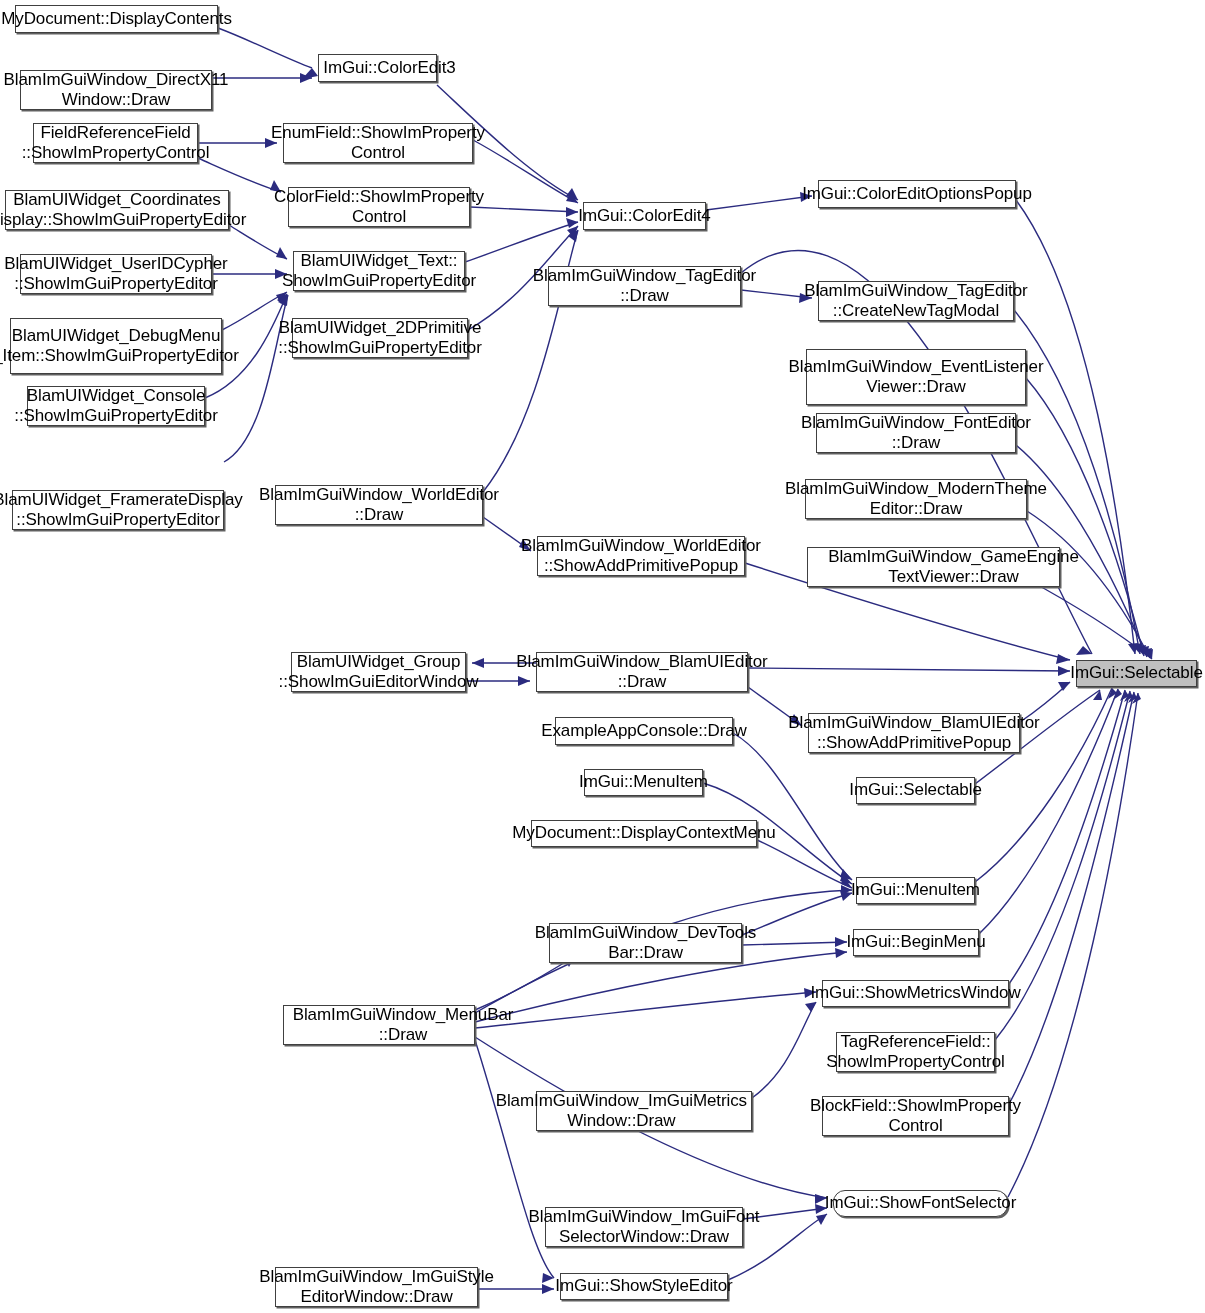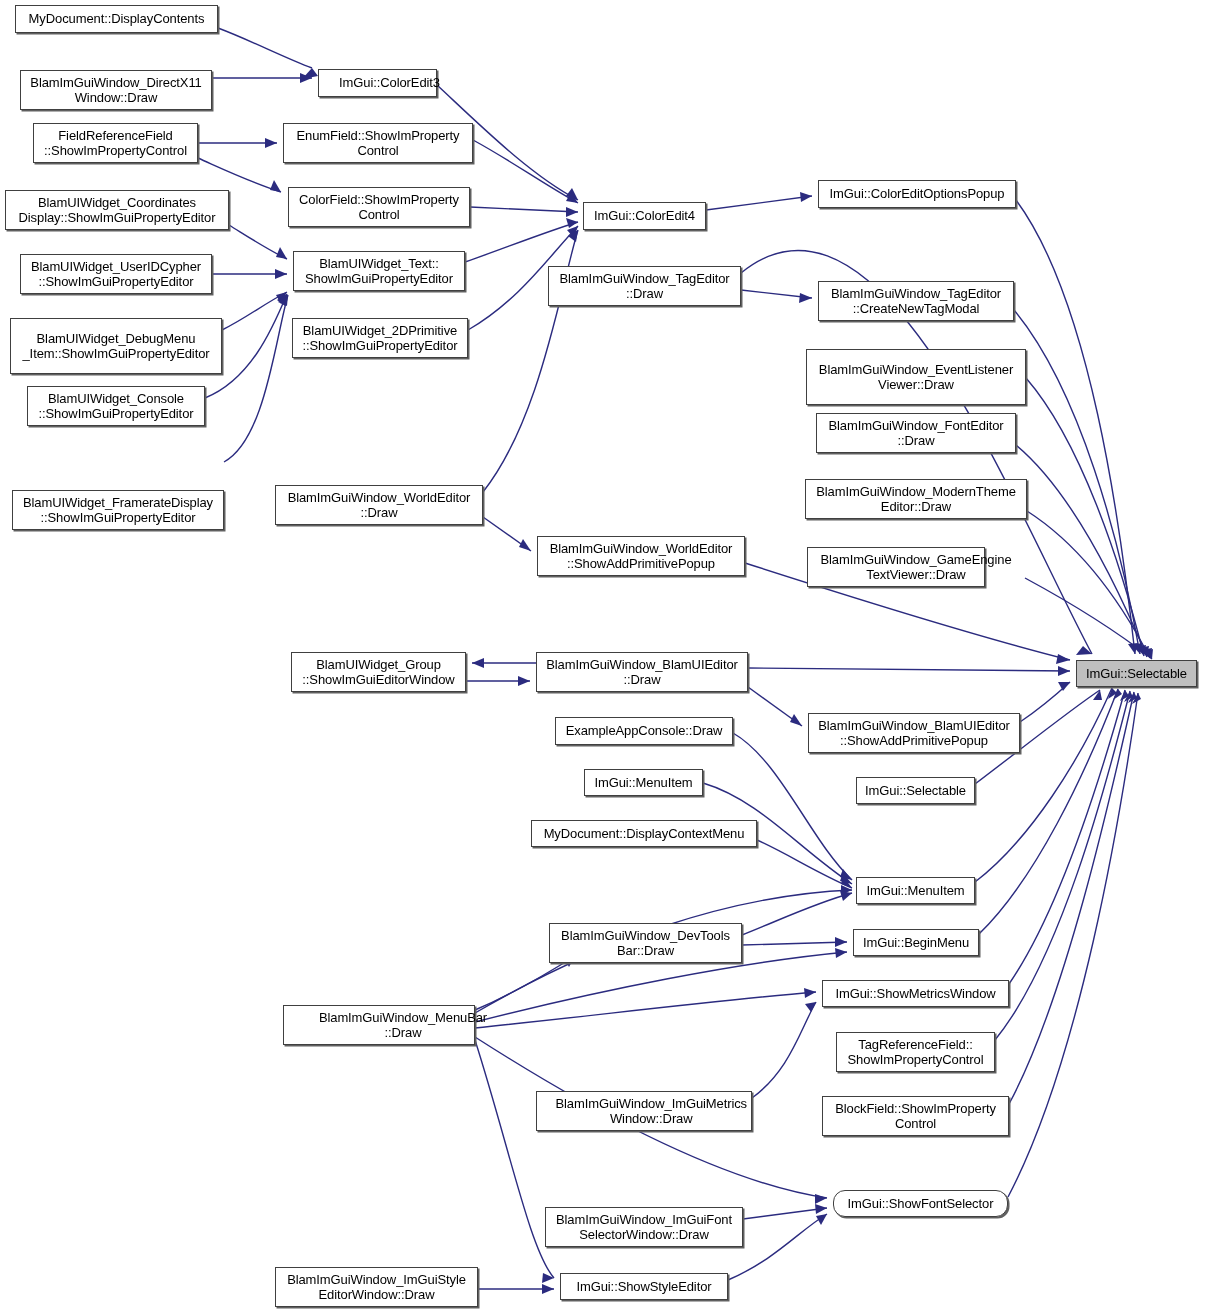--- a/index.html
+++ b/index.html
@@ -5,21 +5,21 @@
 <style>
   html,body{margin:0;padding:0;background:#ffffff;}
   body{font-family:"Liberation Sans",sans-serif;}
   #graph-root{position:relative;width:1205px;height:1313px;background:#ffffff;overflow:hidden;}
   svg.graph{position:absolute;left:0;top:0;width:1205px;height:1313px;}
   .edge{fill:none;stroke:#2b2b7f;stroke-width:1.4;}
   .arrow{fill:#2b2b7f;stroke:none;}
   .node-box{position:absolute;box-sizing:border-box;background:#ffffff;
             border:1px solid #404040;box-shadow:1.5px 1.5px 0 0 #606060;
             display:flex;align-items:center;justify-content:center;text-align:center;
-            font-size:13px;line-height:1.18;color:#000000;letter-spacing:-0.1px;}
+            font-size:17px;line-height:1.18;color:#000000;letter-spacing:-0.1px;}
   .node-box.highlight{background:#bfbfbf;}
   .node-label{display:block;padding:0 4px;white-space:pre-line;}
 </style>
 </head>
 <body>
 
 <div id="graph-root">
   <svg class="graph" id="edge-layer" viewBox="0 0 1205 1313">
       <path d="M218,28 C250,40 285,58 312,68" class="edge"></path>
       <polygon points="312,68 318,76 302,79" class="arrow"></polygon>
@@ -153,21 +153,21 @@
 _Item::ShowImGuiPropertyEditor</span>
       </div>
       <div class="node-box" style="left: 27px; top: 386px; width: 178px; height: 40px;">
         <span class="node-label">BlamUIWidget_Console
 ::ShowImGuiPropertyEditor</span>
       </div>
       <div class="node-box" style="left: 12px; top: 450px; width: 212px; height: 40px; margin-top: 40px;">
         <span class="node-label">BlamUIWidget_FramerateDisplay
 ::ShowImGuiPropertyEditor</span>
       </div>
-      <div class="node-box" style="left: 318px; top: 69px; width: 119px; height: 28px; padding-left: 24px;">
+      <div class="node-box" style="left: 318px; top: 54px; width: 119px; height: 28px; padding-left: 24px;">
         <span class="node-label">ImGui::ColorEdit3</span>
       </div>
       <div class="node-box" style="left: 283px; top: 123px; width: 190px; height: 40px;">
         <span class="node-label">EnumField::ShowImProperty
 Control</span>
       </div>
       <div class="node-box" style="left: 288px; top: 187px; width: 182px; height: 40px;">
         <span class="node-label">ColorField::ShowImProperty
 Control</span>
       </div>
@@ -206,21 +206,21 @@
 Viewer::Draw</span>
       </div>
       <div class="node-box" style="left: 816px; top: 413px; width: 200px; height: 40px;">
         <span class="node-label">BlamImGuiWindow_FontEditor
 ::Draw</span>
       </div>
       <div class="node-box" style="left: 805px; top: 479px; width: 222px; height: 40px;">
         <span class="node-label">BlamImGuiWindow_ModernTheme
 Editor::Draw</span>
       </div>
-      <div class="node-box" style="left: 807px; top: 547px; width: 178px; height: 40px; padding-left: 40px;">
+      <div class="node-box" style="left: 807px; top: 547px; width: 253px; height: 40px; padding-left: 40px;">
         <span class="node-label">BlamImGuiWindow_GameEngine
 TextViewer::Draw</span>
       </div>
       <div class="node-box highlight" style="left: 1076px; top: 660px; width: 121px; height: 27px;">
         <span class="node-label">ImGui::Selectable</span>
       </div>
       <div class="node-box" style="left: 291px; top: 652px; width: 175px; height: 40px;">
         <span class="node-label">BlamUIWidget_Group
 ::ShowImGuiEditorWindow</span>
       </div>

